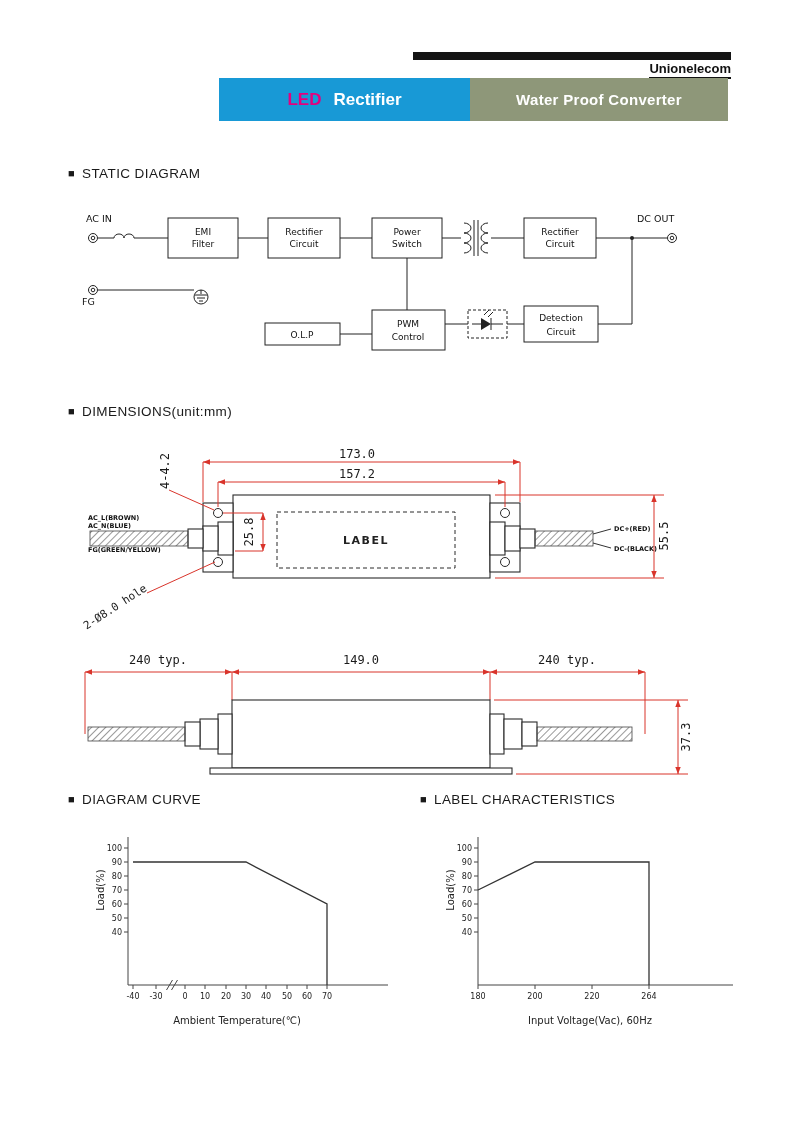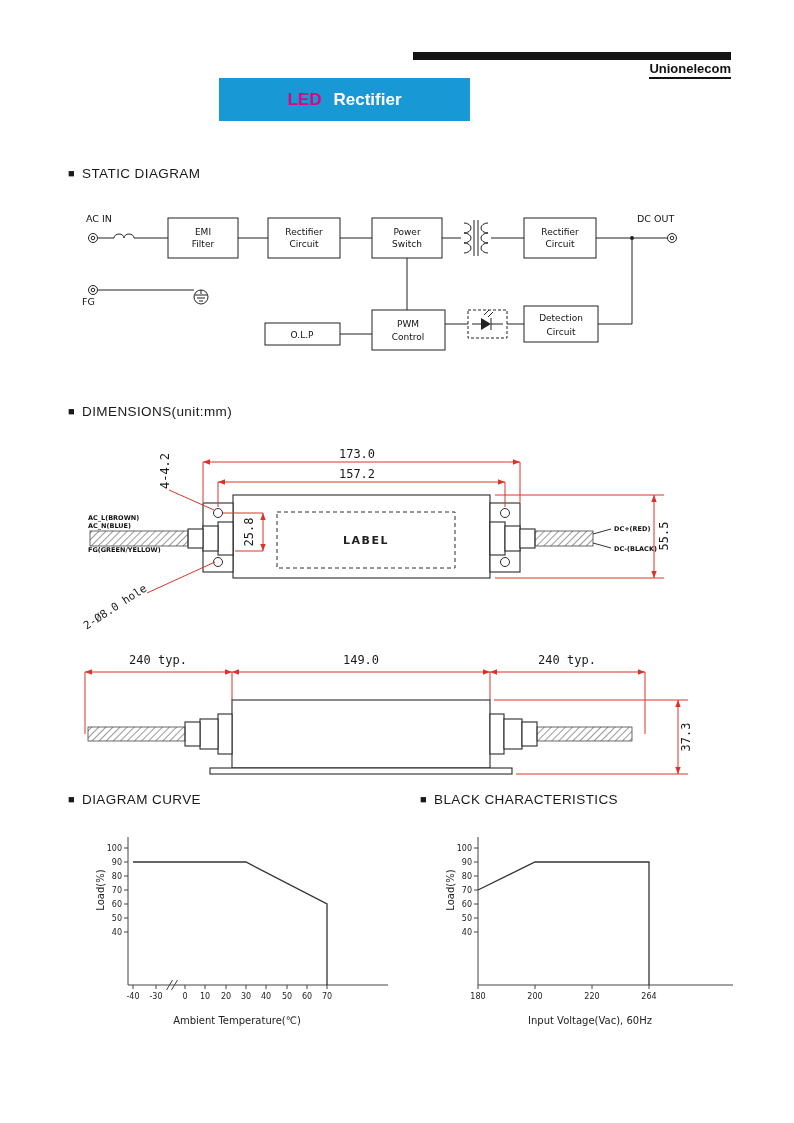--- a/index.html
+++ b/index.html
@@ -50,20 +50,23 @@
 <body>
 
 <div class="page">
 
   <div class="toprule"></div>
   <div class="brand"><span>Unionelecom</span></div>
 
   <div class="hdr hdr-blue">
       <span class="led">LED</span>
       <span>Rectifier</span>
+    </div>
+  <div class="hdr hdr-olive">
+      <span>Water Proof Converter</span>
     </div>
 
   <div class="sec" style="left:68px;top:166px">
     <span class="bullet">■</span>
     <span>STATIC DIAGRAM</span>
   </div>
 
   <svg class="abs" style="left:60px;top:198px" width="660" height="170">
     <g class="bd-line">
       <line x1="38" y1="40" x2="54" y2="40"></line>
@@ -259,21 +262,21 @@
     <line class="dim" x1="459" y1="126" x2="631" y2="126"></line>
     <text class="dimt" transform="rotate(-90 633 89)" x="633" y="89" text-anchor="middle">37.3</text>
   </svg>
 
   <div class="sec" style="left:68px;top:792px">
     <span class="bullet">■</span>
     <span>DIAGRAM CURVE</span>
   </div>
   <div class="sec" style="left:420px;top:792px">
     <span class="bullet">■</span>
-    <span>BLACK CHARACTERISTICS</span>
+    <span>LABEL CHARACTERISTICS</span>
   </div>
 
   <svg id="chart-derating" class="abs" style="left:85px;top:828px" width="330" height="205">
     <text class="axlbl" transform="rotate(-90 19 62)" x="19" y="62" text-anchor="middle">Load(%)</text>
     <text class="axlbl" x="152" y="196" text-anchor="middle">Ambient Temperature(℃)</text>
   <line x1="43" y1="9" x2="43" y2="157" class="ax"></line>
       <line x1="43" y1="157" x2="303" y2="157" class="ax"></line>
       <line x1="39" y1="20" x2="43" y2="20" class="ax"></line>
       <text x="37" y="22.7" text-anchor="end" class="tick">100</text>
       <line x1="39" y1="34" x2="43" y2="34" class="ax"></line>

